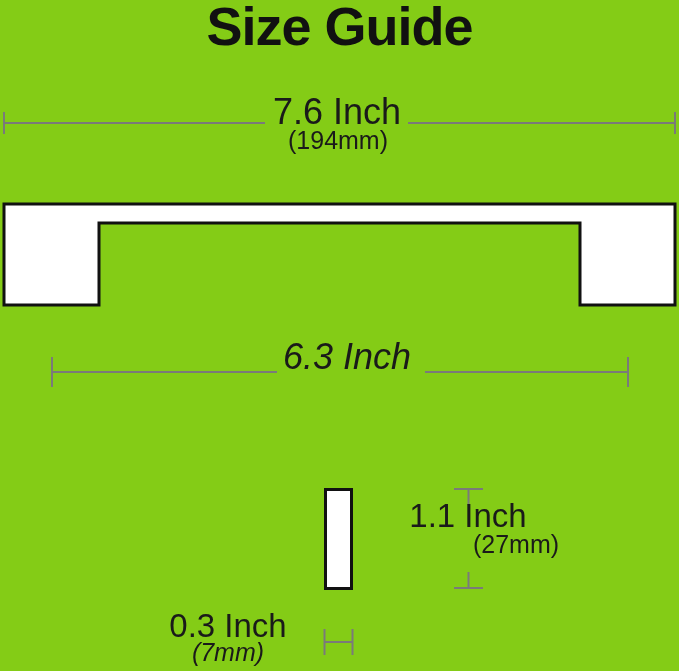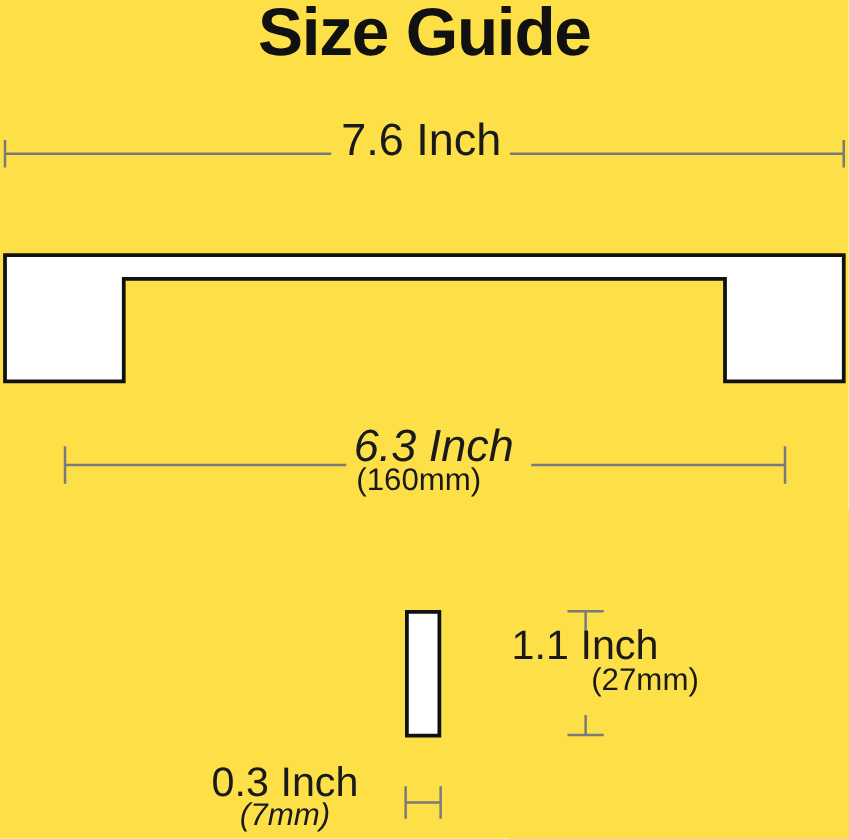--- a/index.html
+++ b/index.html
@@ -4,21 +4,21 @@
 <style>
   html, body {
     margin: 0;
     padding: 0;
     background: #ffffff;
   }
   .canvas {
     position: relative;
     width: 679px;
     height: 671px;
-    background: #fde047;
+    background: #84cc16;
     overflow: hidden;
     font-family: "Liberation Sans", sans-serif;
     color: #1a1a1a;
   }
   .title {
     position: absolute;
     top: -2px;
     left: 0;
     right: 0;
     margin: 0;
@@ -80,23 +80,23 @@
     </g>
 
     <g stroke="#7a7a7a" stroke-width="2" fill="none">
       <line x1="324.5" y1="629" x2="324.5" y2="655"></line>
       <line x1="324.5" y1="642" x2="352.5" y2="642"></line>
       <line x1="352.5" y1="629" x2="352.5" y2="655"></line>
     </g>
   </svg>
 
   <div class="dim-label dim-inch-lg" style="left:337px; top:94px;">7.6 Inch</div>
+  <div class="dim-label dim-mm" style="left:338px; top:128px;">(194mm)</div>
 
   <div class="dim-label dim-inch-lg" style="left:347px; top:339px;font-style:italic;">6.3 Inch</div>
-  <div class="dim-label dim-mm" style="left:335px; top:372px;">(160mm)</div>
 
   <div class="dim-label dim-inch-md" style="left:468px; top:499px;">1.1 Inch</div>
   <div class="dim-label dim-mm" style="left:468px; top:532px;margin-left:48px;">(27mm)</div>
 
   <div class="dim-label dim-inch-md" style="left:228px; top:609px;">0.3 Inch</div>
   <div class="dim-label dim-mm" style="left:228px; top:640px;font-style:italic;">(7mm)</div>
 
 </div>
 
 </body></html>

